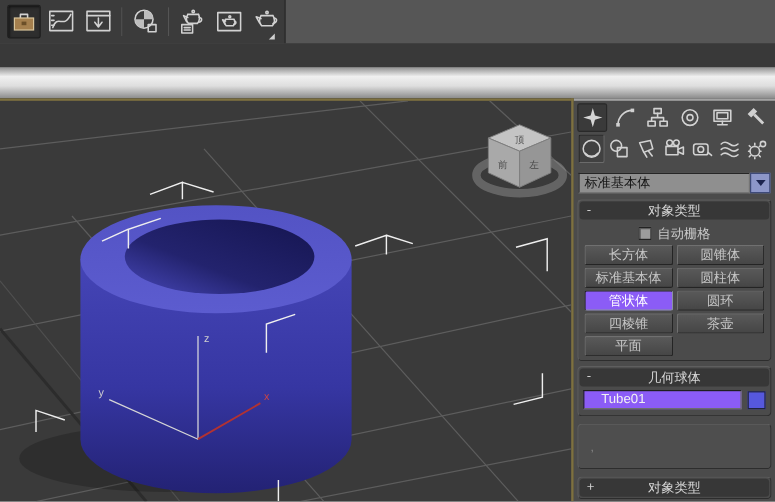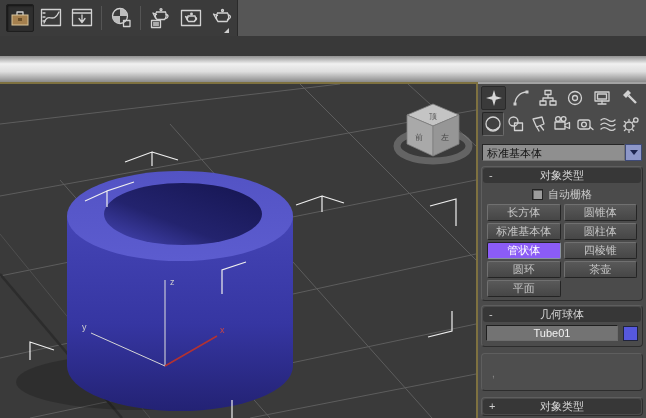--- a/index.html
+++ b/index.html
@@ -48,22 +48,22 @@
   .autogrid { display:flex; align-items:center; justify-content:center; gap:5px; height:16px; margin-bottom:2px; }
   .checkbox { width:11px; height:11px; background:#9c9c9c; border:1px solid #232323; box-shadow:inset 1px 1px 0 #5e5e5e; }
 
   .btn-grid { display:grid; grid-template-columns:1fr 1fr; gap:2px 3px; padding:0 2px; }
   .obtn { height:17px; display:flex; align-items:center; justify-content:center; color:#c6c6c6;
           background:linear-gradient(#595959,#464646); border:1px solid; border-color:#707070 #242424 #242424 #707070;
           border-radius:2px; font-size:11px; cursor:default; }
   .obtn.active { background:#8b5cf6; color:#ffffff; border-color:#242424 #8a94a0 #8a94a0 #242424; }
 
   .namerow { display:flex; gap:5px; align-items:center; padding:3px 3px 4px 3px; }
-  .name-field { flex:1; height:16px; background:#737373; color:#f2f2f2; padding:0 14px; line-height:14px;
-                border:1px solid; border-color:#1f1f1f #6d6d6d #6d6d6d #1f1f1f; font-size:11px;text-align:center; }
+  .name-field { flex:1; height:16px; background:#8b5cf6; color:#f2f2f2; padding:0 14px; line-height:14px;
+                border:1px solid; border-color:#1f1f1f #6d6d6d #6d6d6d #1f1f1f; font-size:11px; }
   .swatch { width:15px; height:15px; border:1px solid #20243c; }
 
   .empty-rollout { margin:6px 3px; height:38px; border:1px solid; border-color:#5e5e5e #2d2d2d #2d2d2d #5e5e5e;
                    border-radius:4px; background:#4e4e4e; position:relative; }
   .empty-rollout .tick { position:absolute; left:10px; top:14px; color:#8a8a8a; font-size:10px; }
 
   .icon-stroke { stroke:#d2d2d2; fill:none; stroke-width:1.3; stroke-linecap:round; stroke-linejoin:round; }
 </style>
 </head>
 <body>
@@ -323,22 +323,22 @@
           <div class="autogrid">
             <div class="checkbox"></div>
             <span>自动栅格</span>
           </div>
           <div class="btn-grid">
             <div class="obtn">长方体</div>
             <div class="obtn">圆锥体</div>
             <div class="obtn">标准基本体</div>
             <div class="obtn">圆柱体</div>
             <div class="obtn active">管状体</div>
+            <div class="obtn">圆环</div>
             <div class="obtn">四棱锥</div>
-            <div class="obtn">圆环</div>
             <div class="obtn">茶壶</div>
             <div class="obtn">平面</div>
           </div>
         </div>
       </div>
 
       <div class="rollout">
         <div class="rhead">
           <span class="collapse">-</span>
           <span>几何球体</span>

